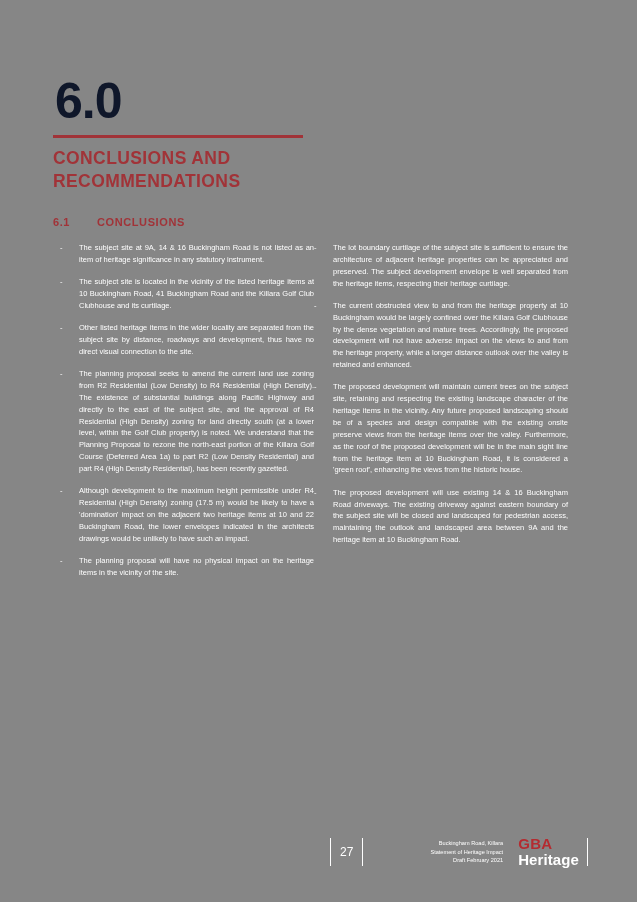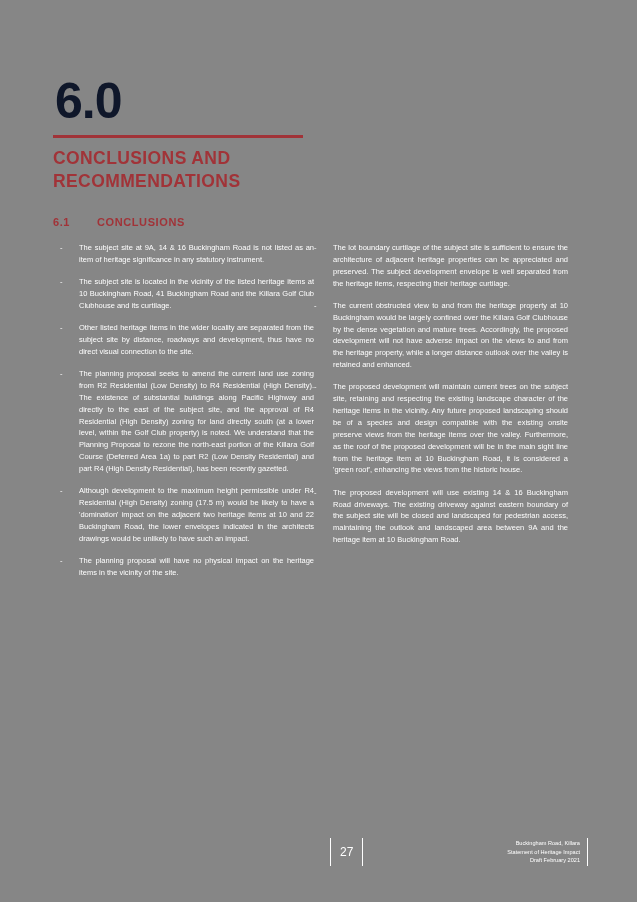--- a/index.html
+++ b/index.html
@@ -197,16 +197,20 @@
 
   <div class="footer">
     <div class="footer-divider"></div>
     <div class="footer-page-no">27</div>
     <div class="footer-divider"></div>
     <div class="footer-doc">
       <div>Buckingham Road, Killara</div>
       <div>Statement of Heritage Impact</div>
       <div>Draft February 2021</div>
     </div>
+    <div class="footer-logo">
+      <span class="logo-gba">GBA</span>
+      <span class="logo-heritage">Heritage</span>
+    </div>
     <div class="footer-divider"></div>
   </div>
 
 </div>
 
 </body></html>

